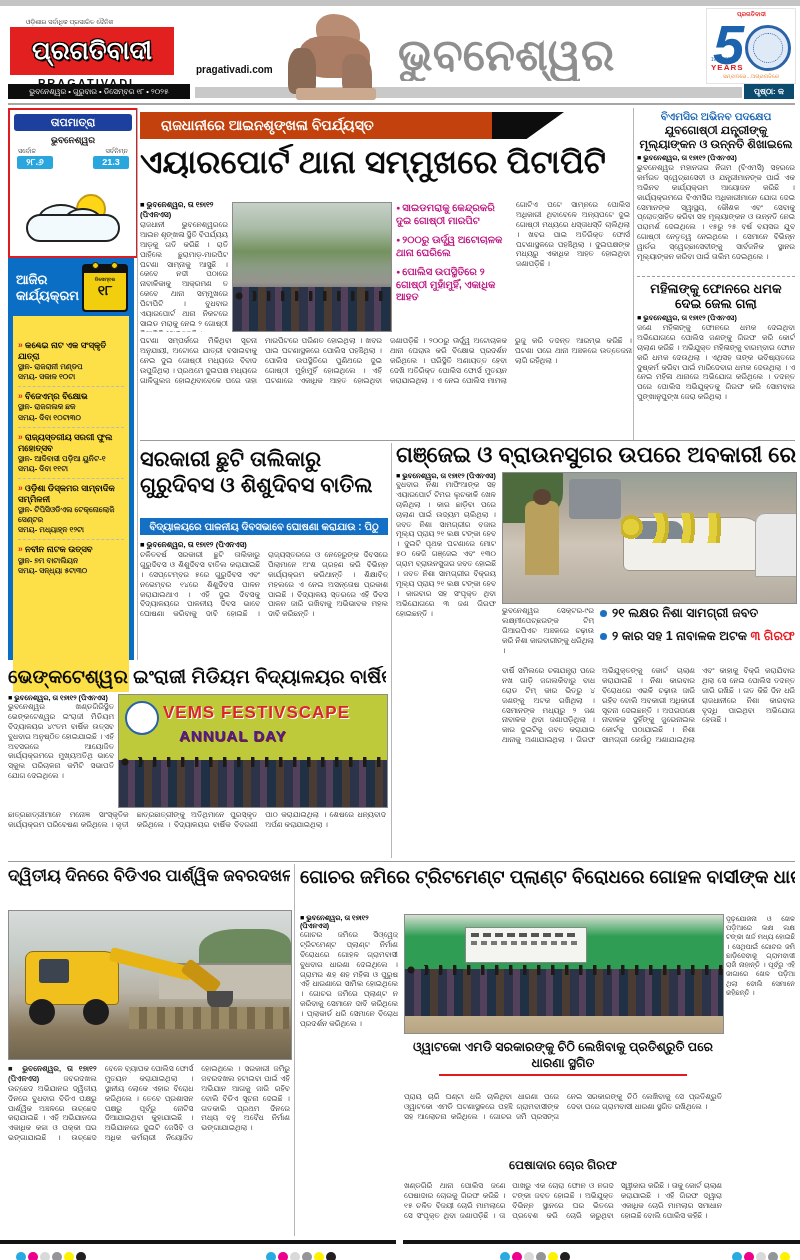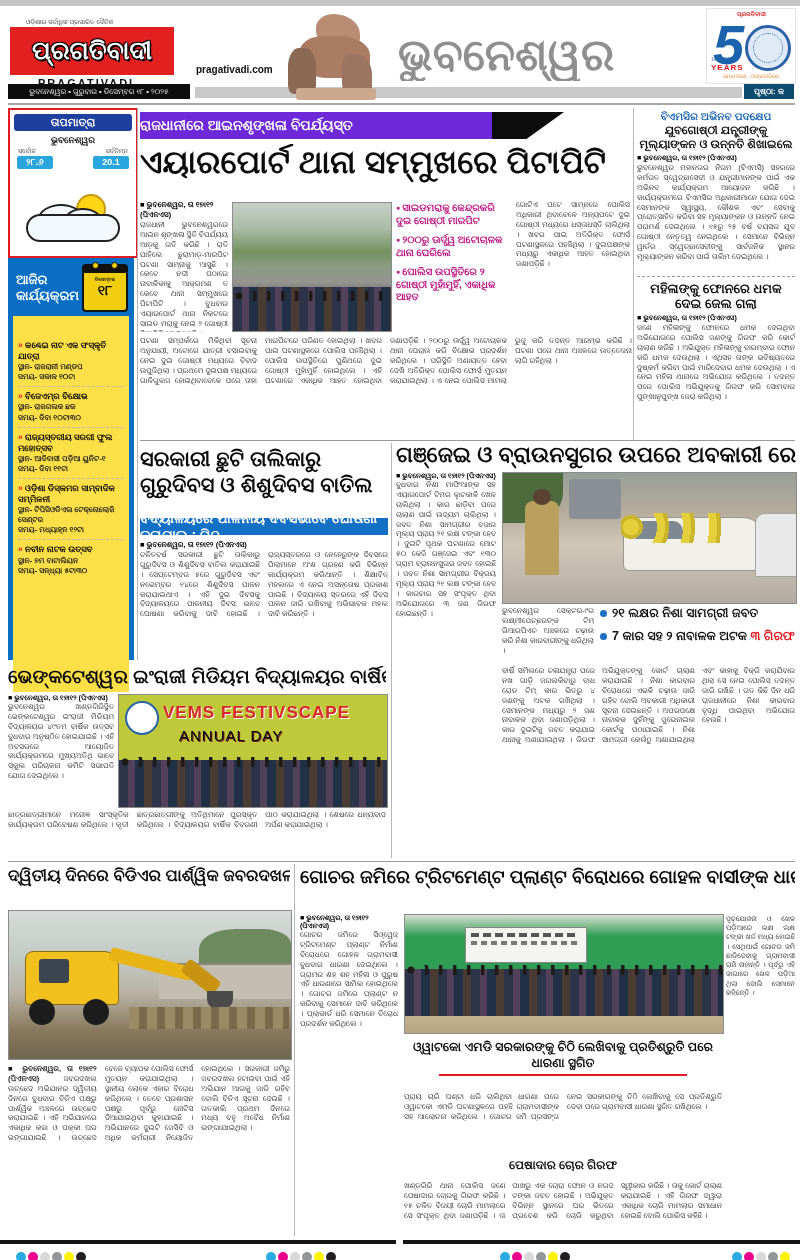--- a/index.html
+++ b/index.html
@@ -40,26 +40,26 @@
   .cal{background:#f2cf0e;border:2px solid #111;border-radius:4px;position:relative;text-align:center}
   .cal-top{position:absolute;top:-1px;left:-1px;right:-1px;height:8px;background:#111;border-radius:3px 3px 0 0}
   .cal-ring{position:absolute;top:-4px;width:5px;height:5px;border-radius:50%;background:#f2cf0e;border:1.5px solid #111}
   .events-panel{background:#fde047;overflow:hidden;padding:20px 5px}
   .ev-item{padding:4px 0;border-bottom:1px dashed #bbb}
   .ev-item:last-child{border-bottom:none}
   .ev-title{font-weight:bold;font-size:8.5px;line-height:1.3;color:#000}
   .ev-arrow{color:#e01b22;font-weight:bold}
   .ev-line{font-size:7.5px;font-weight:bold;color:#222;line-height:1.35}
   
-  .kicker-red{background:#6d28d9;color:#fff;font-weight:bold;font-size:14px;display:flex;align-items:center;padding-left:0;overflow:hidden}
+  .kicker-red{background:#c2410c;color:#fff;font-weight:bold;font-size:14px;display:flex;align-items:center;padding-left:21px;overflow:hidden}
   .kicker-arrow{background:#0d0d0d;clip-path:polygon(0 0,100% 0,48% 100%,0 100%)}
   .kicker-blue{color:#1b64b4;font-weight:bold;font-size:10.5px;text-align:center}
   .mag-bullets div{color:#bd1480;font-weight:bold;font-size:10px;line-height:1.25;margin-bottom:7px}
   .mag-bullets .dot{font-size:7px;vertical-align:1px}
-  .bar-blue{background:#1470c4;color:#fff;font-weight:bold;font-size:14px;display:flex;align-items:center;justify-content:center;overflow:hidden}
+  .bar-blue{background:#1470c4;color:#fff;font-weight:bold;font-size:10px;display:flex;align-items:center;justify-content:center;overflow:hidden}
   .xb-item{font-weight:bold;font-size:12.5px;margin-bottom:8px;white-space:nowrap;overflow:hidden}
   .xb-dot{display:inline-block;width:7px;height:7px;border-radius:50%;background:#1d6fc0;margin-right:5px}
   .xb-red{color:#e8151d}
   .red-underline{height:2px;background:#e01b22;margin:3px auto 0 auto;width:78%}
   
   .photo{position:absolute;overflow:hidden;border:1px solid #8c8c8c}
   .crowd{background:
      radial-gradient(circle at 15% 80%,#1f2a40 0 5px,transparent 6px),
      radial-gradient(circle at 30% 85%,#402a2a 0 6px,transparent 7px),
      radial-gradient(circle at 48% 82%,#24324e 0 6px,transparent 7px),
@@ -70,21 +70,21 @@
   .vems{background:#bfca3b}
   .jcb{background:linear-gradient(180deg,#d7dbd9 0%,#c3cbc6 30%,#b9b3a6 55%,#8a7a5e 80%,#70654e 100%)}
   .protest{background:linear-gradient(180deg,#d7dfd2 0%,#2f9e54 18%,#2f9e54 52%,#c9b896 78%,#b7a482 100%)}
   .pp{position:absolute}
   .crowd-row{position:absolute;left:0;right:0;height:34%;bottom:0;
      background:repeating-linear-gradient(90deg,#2d3348 0 9px,#53405a 9px 16px,#203045 16px 25px,#4a3b33 25px 33px)}
   .head-dots{position:absolute;left:0;right:0;height:10px;
      background:repeating-radial-gradient(circle at 6px 5px,#1e1a18 0 3px,transparent 4px 14px)}
   
   .banner-red{color:#d8262b;font-weight:bold;letter-spacing:1px;text-shadow:1px 1px 0 #fff}
-  .banner-yellow{color:#000000;font-weight:normal;letter-spacing:1px;text-shadow:1px 1px 0 #7a2020}
+  .banner-yellow{color:#4c1d95;font-weight:bold;letter-spacing:1px;text-shadow:1px 1px 0 #7a2020}
   .cmyk span{display:inline-block;width:10px;height:10px;border-radius:50%;margin-right:2px}
   .c1{background:#29abe2}.c2{background:#ec008c}.c3{background:#d9d9d9}
   .c4{background:#939598}.c5{background:#fff200}.c6{background:#231f20}
   .blackline{background:#141414}
 </style>
 </head>
 <body>
 
 <div class="abs top-rule" style="left:0;top:8;width:800px;height:6px"></div>
 <div class="abs" style="left:26px;top:18px;font-size:6.5px;color:#333">ଓଡ଼ିଶାର ସର୍ବାଧିକ ପ୍ରସାରିତ ଦୈନିକ</div>
@@ -118,21 +118,21 @@
 
 <div class="abs weather" style="left:8px;top:108px;width:126px;height:146px">
   <div class="weather-head">ତାପମାତ୍ରା</div>
   <div style="text-align:center;font-size:9px;font-weight:bold">ଭୁବନେଶ୍ୱର</div>
   <div style="display:flex;justify-content:space-between;padding:1px 8px 0 8px">
     <span class="wlabel">ସର୍ବୋଚ୍ଚ</span>
     <span class="wlabel">ସର୍ବନିମ୍ନ</span>
   </div>
   <div style="display:flex;justify-content:space-between;padding:1px 7px">
     <span class="chip" style="width:36px">୨୮.୬</span>
-    <span class="chip" style="width:36px">20.1</span>
+    <span class="chip" style="width:36px">21.3</span>
   </div>
   <div class="abs" style="left:10px;top:82px;width:104px;height:56px">
     <div class="sun" style="left:56px;top:2px"></div>
     <div class="cloud" style="left:18px;top:12px;width:42px;height:26px"></div>
     <div class="cloud" style="left:44px;top:16px;width:34px;height:22px"></div>
     <div class="cloud" style="left:6px;top:22px;width:90px;height:24px;border-radius:14px"></div>
   </div>
 </div>
 
 <div class="abs events" style="left:8px;top:258px;width:126px;height:402px">
@@ -239,21 +239,21 @@
   <div class="pp" style="left:30px;top:16px;width:18px;height:16px;background:#5a4333;border-radius:50%"></div>
   <div class="pp" style="left:120px;top:44px;width:140px;height:52px;background:#f2f0ea;border-radius:16px 22px 6px 6px;border:1px solid #9a968c"></div>
   <div class="pp" style="left:132px;top:48px;width:48px;height:18px;background:#7e8890;border-radius:8px 10px 0 0"></div>
   <div class="pp" style="left:118px;top:40px;width:110px;height:30px;background:repeating-radial-gradient(circle at 10px 14px,#e3cf3a 0 8px,#c9b42a 8px 12px,transparent 12px 26px)"></div>
   <div class="pp" style="left:252px;top:40px;width:44px;height:62px;background:#e9e9ea;border-radius:10px 4px 0 0;border:1px solid #a5a5a5"></div>
   <div class="pp" style="left:66px;top:6px;width:52px;height:40px;background:#8a8f96;border-radius:4px"></div>
 </div>
 <div class="abs bt" style="left:502px;top:606px;width:92px;height:52px">ଭୁବନେଶ୍ୱର ସେକ୍ଟର-୯ର ଲକ୍ଷ୍ମୀପେଚ୍ଛରଙ୍କ ଟିମ୍ ଗିଆରପିଏଚ ଅଞ୍ଚଳରେ ଚଢ଼ାଉ କରି ନିଶା କାରବାରୀଙ୍କୁ ଧରିଥିଲା ।</div>
 <div class="abs" style="left:600px;top:606px;width:196px;height:54px;overflow:hidden">
     <div class="xb-item"><span class="xb-dot"></span><span>୨୧ ଲକ୍ଷର ନିଶା ସାମଗ୍ରୀ ଜବତ</span> <span class="xb-red"></span></div>
-    <div class="xb-item"><span class="xb-dot"></span><span>7 କାର ସହ ୨ ନାବାଳକ ଅଟକ</span> <span class="xb-red">୩ ଗିରଫ</span></div>
+    <div class="xb-item"><span class="xb-dot"></span><span>୨ କାର ସହ 1 ନାବାଳକ ଅଟକ</span> <span class="xb-red">୩ ଗିରଫ</span></div>
   </div>
 <div class="abs bt" style="left:502px;top:666px;width:293px;height:192px;column-count:3;column-gap:7px">ବାର୍ଷି ସମିଲରେ ଚଳାଯନ୍ତ୍ରା ପରେ ନଖ ଗାଡ଼ି ଜଗଲକିବାରୁ ବାଧ ରୋଡ ଟିମ୍ କାର ଭିତରୁ ୪ ଜଣଙ୍କୁ ଅଟକ ରଖିଥିଲା । ସେମାନଙ୍କ ମଧ୍ୟରୁ ୨ ଜଣ ନାବାଳକ ଥିବା ଜଣାପଡ଼ିଥିଲା । କାର ଦୁଇଟିକୁ ଜବତ କରାଯାଇ ଥାନାକୁ ଅଣାଯାଇଥିଲା । ଗିରଫ ଅଭିଯୁକ୍ତଙ୍କୁ କୋର୍ଟ ଚାଲାଣ କରାଯାଇଛି । ନିଶା କାରବାର ବିରୋଧରେ ଏଭଳି ଚଢ଼ାଉ ଜାରି ରହିବ ବୋଲି ଅବକାରୀ ଅଧିକାରୀ ସୂଚନା ଦେଇଛନ୍ତି । ଅପରପକ୍ଷେ ନାବାଳକ ଦୁହିଁଙ୍କୁ ଜୁଭେନାଇଲ କୋର୍ଟକୁ ପଠାଯାଇଛି । ନିଶା ସାମଗ୍ରୀ କେଉଁଠୁ ଅଣାଯାଇଥିଲା ଏବଂ କାହାକୁ ବିକ୍ରି କରାଯିବାର ଥିଲା ସେ ନେଇ ପୋଲିସ ତଦନ୍ତ ଜାରି ରଖିଛି । ଗତ କିଛି ଦିନ ଧରି ରାଜଧାନୀରେ ନିଶା କାରବାର ବୃଦ୍ଧି ପାଇଥିବା ଅଭିଯୋଗ ହେଉଛି ।</div>
 
 <div class="abs hl" style="left:8px;top:666px;width:378px;height:25px;font-size:19px;white-space:nowrap">ଭେଙ୍କଟେଶ୍ୱର ଇଂରାଜୀ ମିଡିୟମ ବିଦ୍ୟାଳୟର ବାର୍ଷିକ ଉତ୍ସବ</div>
 <div class="abs" style="left:8px;top:694px;width:106px;height:162px;overflow:hidden">
   <div class="byl" style="font-size:7px">■ ଭୁବନେଶ୍ୱର, ତା ୧୭ା୧୨ (ପିଏନଏସ)</div>
   <div class="bt">ଭୁବନେଶ୍ୱର ଖଣ୍ଡଗିରିସ୍ଥିତ ଭେଙ୍କଟେଶ୍ୱର ଇଂରାଜୀ ମିଡିୟମ ବିଦ୍ୟାଳୟର ୪୯ତମ ବାର୍ଷିକ ଉତ୍ସବ ବୁଧବାର ଅନୁଷ୍ଠିତ ହୋଇଯାଇଛି । ଏହି ଅବସରରେ ଆୟୋଜିତ କାର୍ଯ୍ୟକ୍ରମରେ ମୁଖ୍ୟଅତିଥି ଭାବେ ସ୍କୁଲ ପରିଚାଳନା କମିଟି ସଭାପତି ଯୋଗ ଦେଇଥିଲେ ।</div>
 </div>
 <div class="photo vems" style="left:118px;top:694px;width:268px;height:112px">
   <div class="pp" style="left:6px;top:6px;width:30px;height:30px;background:#fff;border-radius:50%;border:2px solid #2a63a8"></div>

